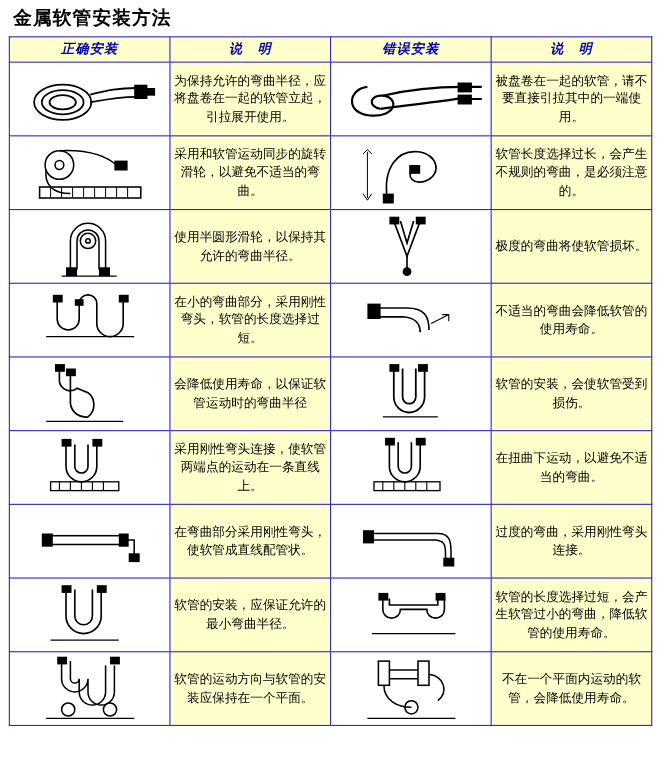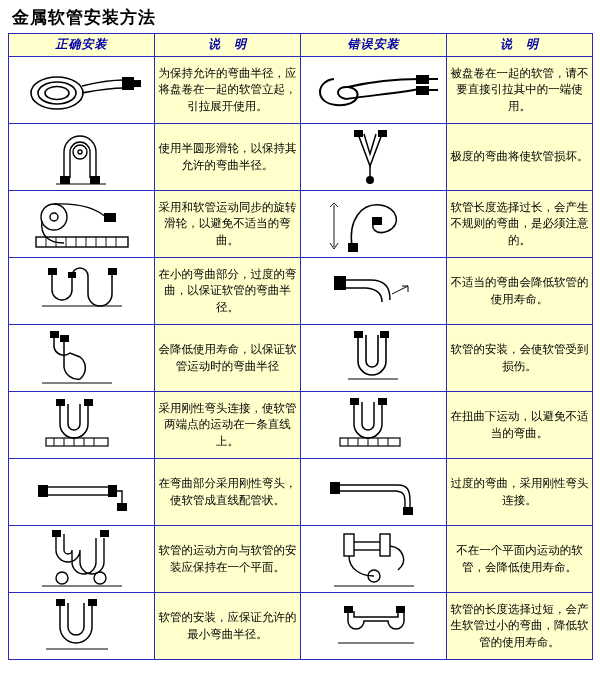--- a/index.html
+++ b/index.html
@@ -130,56 +130,20 @@
           </div>
         </td>
         <td class="txt-cell">被盘卷在一起的软管，请不要直接引拉其中的一端使用。</td>
       </tr>
 
       <tr>
         <td class="img-cell">
           <div class="fig">
             <svg viewBox="0 0 140 62" width="140" height="62">
               <g fill="none" stroke="#000" stroke-width="1.4">
-                <path d="M52 52 L52 26 A16 16 0 0 1 84 26 L84 52"></path>
-                <path d="M58 52 L58 26 A10 10 0 0 1 78 26 L78 52"></path>
-                <circle cx="68" cy="26" r="7"></circle>
-                <circle cx="68" cy="26" r="2"></circle>
-              </g>
-              <rect x="48" y="50" width="10" height="8" fill="#000"></rect>
-              <rect x="78" y="50" width="10" height="8" fill="#000"></rect>
-              <g stroke="#000" stroke-width="1.2">
-                <line x1="44" y1="58" x2="94" y2="58"></line>
-              </g>
-            </svg>
-          </div>
-        </td>
-        <td class="txt-cell">使用半圆形滑轮，以保持其允许的弯曲半径。</td>
-        <td class="img-cell">
-          <div class="fig">
-            <svg viewBox="0 0 140 62" width="140" height="62">
-              <g fill="none" stroke="#000" stroke-width="1.5">
-                <path d="M54 8 L66 40 L78 8"></path>
-                <path d="M60 8 L66 28 L72 8"></path>
-                <line x1="66" y1="40" x2="66" y2="54"></line>
-              </g>
-              <rect x="50" y="4" width="9" height="7" fill="#000"></rect>
-              <rect x="74" y="4" width="9" height="7" fill="#000"></rect>
-              <circle cx="66" cy="54" r="4" fill="#000"></circle>
-            </svg>
-          </div>
-        </td>
-        <td class="txt-cell">极度的弯曲将使软管损坏。</td>
-      </tr>
-
-      <tr>
-        <td class="img-cell">
-          <div class="fig">
-            <svg viewBox="0 0 140 62" width="140" height="62">
-              <g fill="none" stroke="#000" stroke-width="1.4">
                 <circle cx="42" cy="24" r="13"></circle>
                 <circle cx="42" cy="24" r="4"></circle>
                 <path d="M42 11 C64 10 84 14 96 26"></path>
                 <path d="M30 28 C28 42 36 50 52 50"></path>
                 <rect x="24" y="44" width="92" height="10"></rect>
               </g>
               <g stroke="#000" stroke-width="0.9">
                 <line x1="34" y1="44" x2="34" y2="54"></line>
                 <line x1="44" y1="44" x2="44" y2="54"></line>
                 <line x1="54" y1="44" x2="54" y2="54"></line>
@@ -212,31 +176,67 @@
             </svg>
           </div>
         </td>
         <td class="txt-cell">软管长度选择过长，会产生不规则的弯曲，是必须注意的。</td>
       </tr>
 
       <tr>
         <td class="img-cell">
           <div class="fig">
             <svg viewBox="0 0 140 62" width="140" height="62">
+              <g fill="none" stroke="#000" stroke-width="1.4">
+                <path d="M52 52 L52 26 A16 16 0 0 1 84 26 L84 52"></path>
+                <path d="M58 52 L58 26 A10 10 0 0 1 78 26 L78 52"></path>
+                <circle cx="68" cy="26" r="7"></circle>
+                <circle cx="68" cy="26" r="2"></circle>
+              </g>
+              <rect x="48" y="50" width="10" height="8" fill="#000"></rect>
+              <rect x="78" y="50" width="10" height="8" fill="#000"></rect>
+              <g stroke="#000" stroke-width="1.2">
+                <line x1="44" y1="58" x2="94" y2="58"></line>
+              </g>
+            </svg>
+          </div>
+        </td>
+        <td class="txt-cell">使用半圆形滑轮，以保持其允许的弯曲半径。</td>
+        <td class="img-cell">
+          <div class="fig">
+            <svg viewBox="0 0 140 62" width="140" height="62">
+              <g fill="none" stroke="#000" stroke-width="1.5">
+                <path d="M54 8 L66 40 L78 8"></path>
+                <path d="M60 8 L66 28 L72 8"></path>
+                <line x1="66" y1="40" x2="66" y2="54"></line>
+              </g>
+              <rect x="50" y="4" width="9" height="7" fill="#000"></rect>
+              <rect x="74" y="4" width="9" height="7" fill="#000"></rect>
+              <circle cx="66" cy="54" r="4" fill="#000"></circle>
+            </svg>
+          </div>
+        </td>
+        <td class="txt-cell">极度的弯曲将使软管损坏。</td>
+      </tr>
+
+      <tr>
+        <td class="img-cell">
+          <div class="fig">
+            <svg viewBox="0 0 140 62" width="140" height="62">
               <g fill="none" stroke="#000" stroke-width="1.5">
                 <path d="M40 12 L40 30 A10 10 0 0 0 60 30 L60 16 A8 8 0 0 1 76 16 L76 34 A12 12 0 0 0 100 34 L100 14"></path>
               </g>
               <rect x="36" y="8" width="9" height="7" fill="#000"></rect>
               <rect x="96" y="8" width="9" height="7" fill="#000"></rect>
               <rect x="56" y="12" width="8" height="6" fill="#000"></rect>
               <line x1="30" y1="46" x2="110" y2="46" stroke="#000" stroke-width="1.2"></line>
             </svg>
           </div>
         </td>
-        <td class="txt-cell">在小的弯曲部分，过度的弯曲，以保证软管的弯曲半径。</td>
+        <td class="txt-cell">在小的弯曲部分，采用刚性弯头，软管的长度选择过短。</td>
         <td class="img-cell">
           <div class="fig">
             <svg viewBox="0 0 140 62" width="140" height="62">
               <g fill="none" stroke="#000" stroke-width="1.5">
                 <path d="M40 20 L66 20 C82 20 86 28 86 40"></path>
                 <path d="M40 28 L62 28 C74 29 78 34 78 42"></path>
               </g>
               <rect x="30" y="16" width="12" height="14" fill="#000"></rect>
               <g stroke="#000" stroke-width="1">
                 <line x1="88" y1="34" x2="104" y2="26"></line>
@@ -351,20 +351,51 @@
             </svg>
           </div>
         </td>
         <td class="txt-cell">过度的弯曲，采用刚性弯头连接。</td>
       </tr>
 
       <tr>
         <td class="img-cell">
           <div class="fig">
             <svg viewBox="0 0 140 62" width="140" height="62">
+              <g fill="none" stroke="#000" stroke-width="1.5">
+                <path d="M48 8 L48 32 A16 16 0 0 0 80 32 L80 8"></path>
+                <path d="M56 8 L56 32 A8 8 0 0 0 72 32 L72 8"></path>
+              </g>
+              <rect x="44" y="4" width="9" height="7" fill="#000"></rect>
+              <rect x="76" y="4" width="9" height="7" fill="#000"></rect>
+              <line x1="34" y1="54" x2="96" y2="54" stroke="#000" stroke-width="1.2"></line>
+            </svg>
+          </div>
+        </td>
+        <td class="txt-cell">软管的安装，应保证允许的最小弯曲半径。</td>
+        <td class="img-cell">
+          <div class="fig">
+            <svg viewBox="0 0 140 62" width="140" height="62">
+              <g fill="none" stroke="#000" stroke-width="1.5">
+                <path d="M44 16 L44 26 A8 8 0 0 0 60 26 L84 26 A8 8 0 0 0 100 26 L100 16"></path>
+                <path d="M50 16 L50 22 L94 22 L94 16"></path>
+              </g>
+              <rect x="40" y="11" width="9" height="7" fill="#000"></rect>
+              <rect x="92" y="11" width="9" height="7" fill="#000"></rect>
+              <line x1="34" y1="48" x2="110" y2="48" stroke="#000" stroke-width="1.2"></line>
+            </svg>
+          </div>
+        </td>
+        <td class="txt-cell">软管的长度选择过短，会产生软管过小的弯曲，降低软管的使用寿命。</td>
+      </tr>
+
+      <tr>
+        <td class="img-cell">
+          <div class="fig">
+            <svg viewBox="0 0 140 62" width="140" height="62">
               <g fill="none" stroke="#000" stroke-width="1.4">
                 <path d="M44 6 L44 22 A12 12 0 0 0 68 22 L68 34 A12 12 0 0 0 92 34 L92 10"></path>
                 <path d="M52 6 L52 22 A4 4 0 0 0 60 22 L60 34 A4 4 0 0 0 84 34 L84 10"></path>
               </g>
               <rect x="40" y="2" width="9" height="7" fill="#000"></rect>
               <rect x="88" y="2" width="9" height="7" fill="#000"></rect>
               <circle cx="50" cy="50" r="6" fill="none" stroke="#000" stroke-width="1.4"></circle>
               <circle cx="88" cy="50" r="6" fill="none" stroke="#000" stroke-width="1.4"></circle>
               <line x1="30" y1="58" x2="110" y2="58" stroke="#000" stroke-width="1.2"></line>
             </svg>
@@ -383,46 +414,15 @@
                 <path d="M86 18 C100 20 104 34 94 42"></path>
               </g>
               <circle cx="70" cy="48" r="6" fill="none" stroke="#000" stroke-width="1.4"></circle>
               <line x1="30" y1="58" x2="110" y2="58" stroke="#000" stroke-width="1.2"></line>
             </svg>
           </div>
         </td>
         <td class="txt-cell">不在一个平面内运动的软管，会降低使用寿命。</td>
       </tr>
 
-      <tr>
-        <td class="img-cell">
-          <div class="fig">
-            <svg viewBox="0 0 140 62" width="140" height="62">
-              <g fill="none" stroke="#000" stroke-width="1.5">
-                <path d="M48 8 L48 32 A16 16 0 0 0 80 32 L80 8"></path>
-                <path d="M56 8 L56 32 A8 8 0 0 0 72 32 L72 8"></path>
-              </g>
-              <rect x="44" y="4" width="9" height="7" fill="#000"></rect>
-              <rect x="76" y="4" width="9" height="7" fill="#000"></rect>
-              <line x1="34" y1="54" x2="96" y2="54" stroke="#000" stroke-width="1.2"></line>
-            </svg>
-          </div>
-        </td>
-        <td class="txt-cell">软管的安装，应保证允许的最小弯曲半径。</td>
-        <td class="img-cell">
-          <div class="fig">
-            <svg viewBox="0 0 140 62" width="140" height="62">
-              <g fill="none" stroke="#000" stroke-width="1.5">
-                <path d="M44 16 L44 26 A8 8 0 0 0 60 26 L84 26 A8 8 0 0 0 100 26 L100 16"></path>
-                <path d="M50 16 L50 22 L94 22 L94 16"></path>
-              </g>
-              <rect x="40" y="11" width="9" height="7" fill="#000"></rect>
-              <rect x="92" y="11" width="9" height="7" fill="#000"></rect>
-              <line x1="34" y1="48" x2="110" y2="48" stroke="#000" stroke-width="1.2"></line>
-            </svg>
-          </div>
-        </td>
-        <td class="txt-cell">软管的长度选择过短，会产生软管过小的弯曲，降低软管的使用寿命。</td>
-      </tr>
-
     </tbody>
   </table>
 </div>
 
 </body></html>

